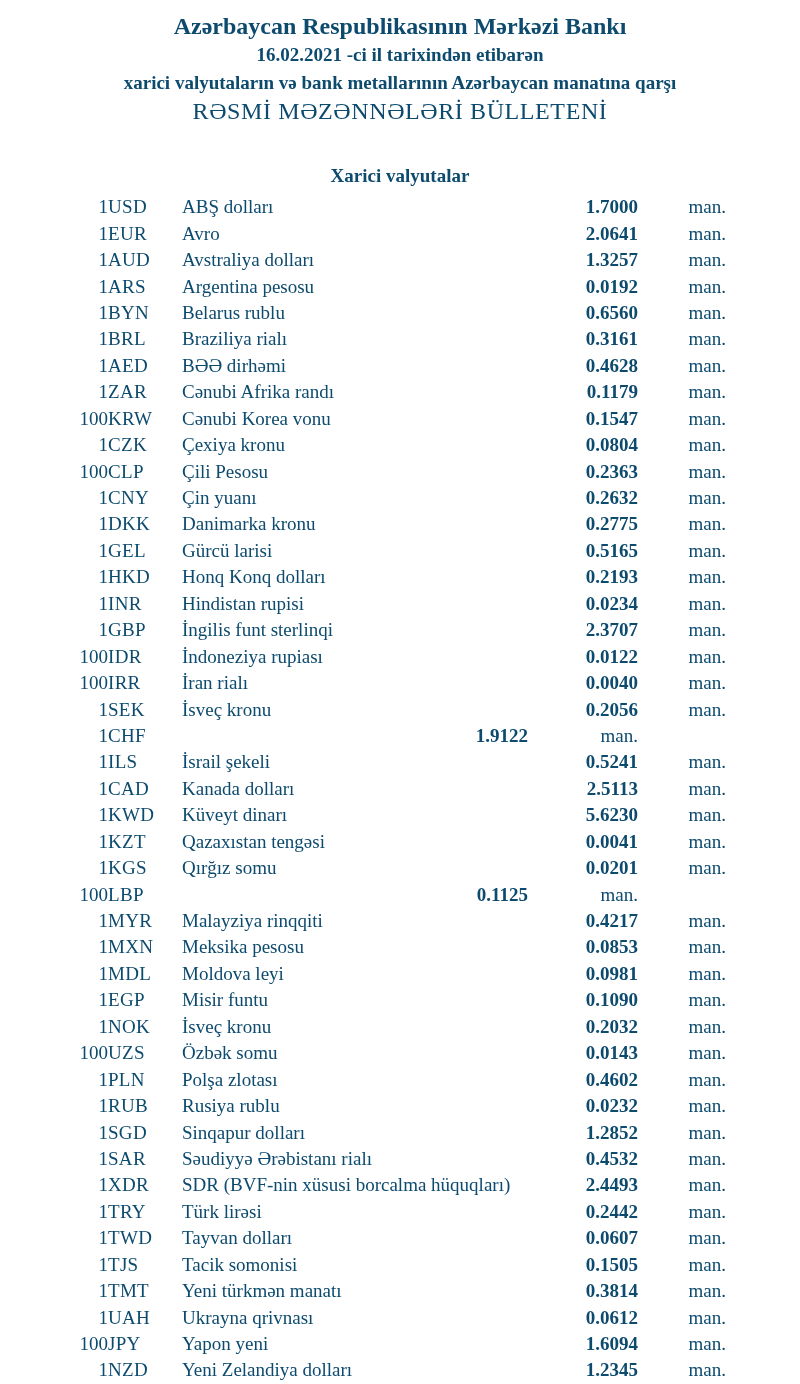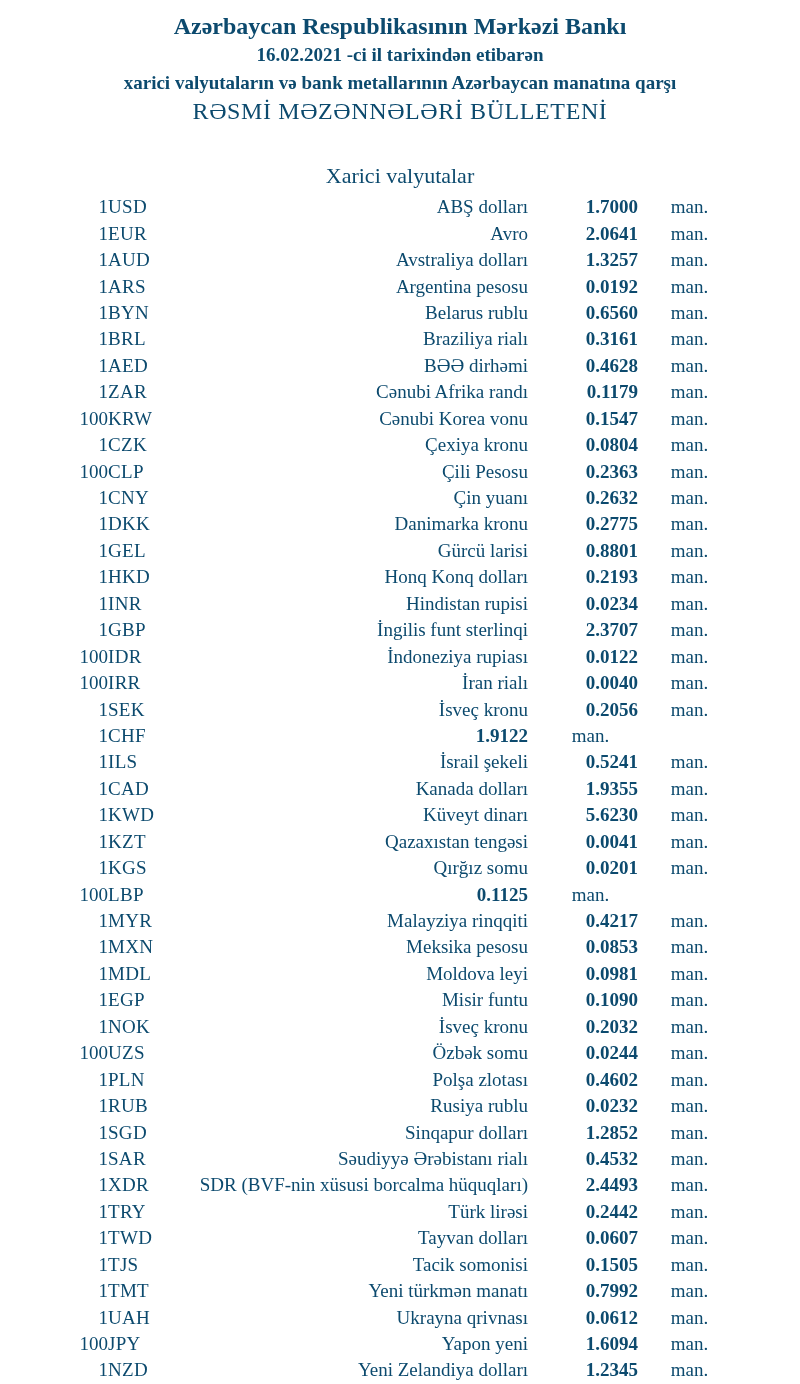--- a/index.html
+++ b/index.html
@@ -36,22 +36,22 @@
   .bulletin-title {
     font-size: 24px;
     font-weight: normal;
     letter-spacing: 0.6px;
     line-height: 28px;
     margin: 0;
   }
   .section-title {
     margin-top: 39px;
     text-align: center;
-    font-size: 22px;
-    font-weight: normal;
+    font-size: 19px;
+    font-weight: bold;
     line-height: 24px;
   }
   .rates-table {
     position: absolute;
     top: 194px;
     left: 0;
     right: 0;
   }
   .rate-row {
     height: 26.44px;
@@ -62,30 +62,30 @@
   }
   .cell-qty {
     text-align: right;
   }
   .cell-code {
     text-align: left;
     letter-spacing: 0.3px;
   }
   .cell-name {
     padding-left: 4px;
-    text-align: right;
+    text-align: left;
     white-space: nowrap;
   }
   .cell-rate {
     text-align: right;
     font-weight: bold;
   }
   .cell-unit {
     padding-left: 15px;
-    text-align: center;
+    text-align: right;
   }
 </style>
 </head>
 <body>
 
 <div class="page">
 
   <div class="doc-header">
     <div class="bank-name">Azərbaycan Respublikasının Mərkəzi Bankı</div>
     <div class="hdr-line">16.02.2021 -ci il tarixindən etibarən</div>
@@ -197,21 +197,21 @@
       <span class="cell-code">DKK</span>
       <span class="cell-name">Danimarka kronu</span>
       <span class="cell-rate">0.2775</span>
       <span class="cell-unit">man.</span>
     </div>
 
     <div class="rate-row">
       <span class="cell-qty">1</span>
       <span class="cell-code">GEL</span>
       <span class="cell-name">Gürcü larisi</span>
-      <span class="cell-rate">0.8801</span>
+      <span class="cell-rate">0.5165</span>
       <span class="cell-unit">man.</span>
     </div>
 
     <div class="rate-row">
       <span class="cell-qty">1</span>
       <span class="cell-code">HKD</span>
       <span class="cell-name">Honq Konq dolları</span>
       <span class="cell-rate">0.2193</span>
       <span class="cell-unit">man.</span>
     </div>
@@ -268,21 +268,21 @@
       <span class="cell-code">ILS</span>
       <span class="cell-name">İsrail şekeli</span>
       <span class="cell-rate">0.5241</span>
       <span class="cell-unit">man.</span>
     </div>
 
     <div class="rate-row">
       <span class="cell-qty">1</span>
       <span class="cell-code">CAD</span>
       <span class="cell-name">Kanada dolları</span>
-      <span class="cell-rate">1.9355</span>
+      <span class="cell-rate">2.5113</span>
       <span class="cell-unit">man.</span>
     </div>
 
     <div class="rate-row">
       <span class="cell-qty">1</span>
       <span class="cell-code">KWD</span>
       <span class="cell-name">Küveyt dinarı</span>
       <span class="cell-rate">5.6230</span>
       <span class="cell-unit">man.</span>
     </div>
@@ -347,21 +347,21 @@
       <span class="cell-code">NOK</span>
       <span class="cell-name">İsveç kronu</span>
       <span class="cell-rate">0.2032</span>
       <span class="cell-unit">man.</span>
     </div>
 
     <div class="rate-row">
       <span class="cell-qty">100</span>
       <span class="cell-code">UZS</span>
       <span class="cell-name">Özbək somu</span>
-      <span class="cell-rate">0.0244</span>
+      <span class="cell-rate">0.0143</span>
       <span class="cell-unit">man.</span>
     </div>
 
     <div class="rate-row">
       <span class="cell-qty">1</span>
       <span class="cell-code">PLN</span>
       <span class="cell-name">Polşa zlotası</span>
       <span class="cell-rate">0.4602</span>
       <span class="cell-unit">man.</span>
     </div>
@@ -419,21 +419,21 @@
       <span class="cell-code">TJS</span>
       <span class="cell-name">Tacik somonisi</span>
       <span class="cell-rate">0.1505</span>
       <span class="cell-unit">man.</span>
     </div>
 
     <div class="rate-row">
       <span class="cell-qty">1</span>
       <span class="cell-code">TMT</span>
       <span class="cell-name">Yeni türkmən manatı</span>
-      <span class="cell-rate">0.7992</span>
+      <span class="cell-rate">0.3814</span>
       <span class="cell-unit">man.</span>
     </div>
 
     <div class="rate-row">
       <span class="cell-qty">1</span>
       <span class="cell-code">UAH</span>
       <span class="cell-name">Ukrayna qrivnası</span>
       <span class="cell-rate">0.0612</span>
       <span class="cell-unit">man.</span>
     </div>

